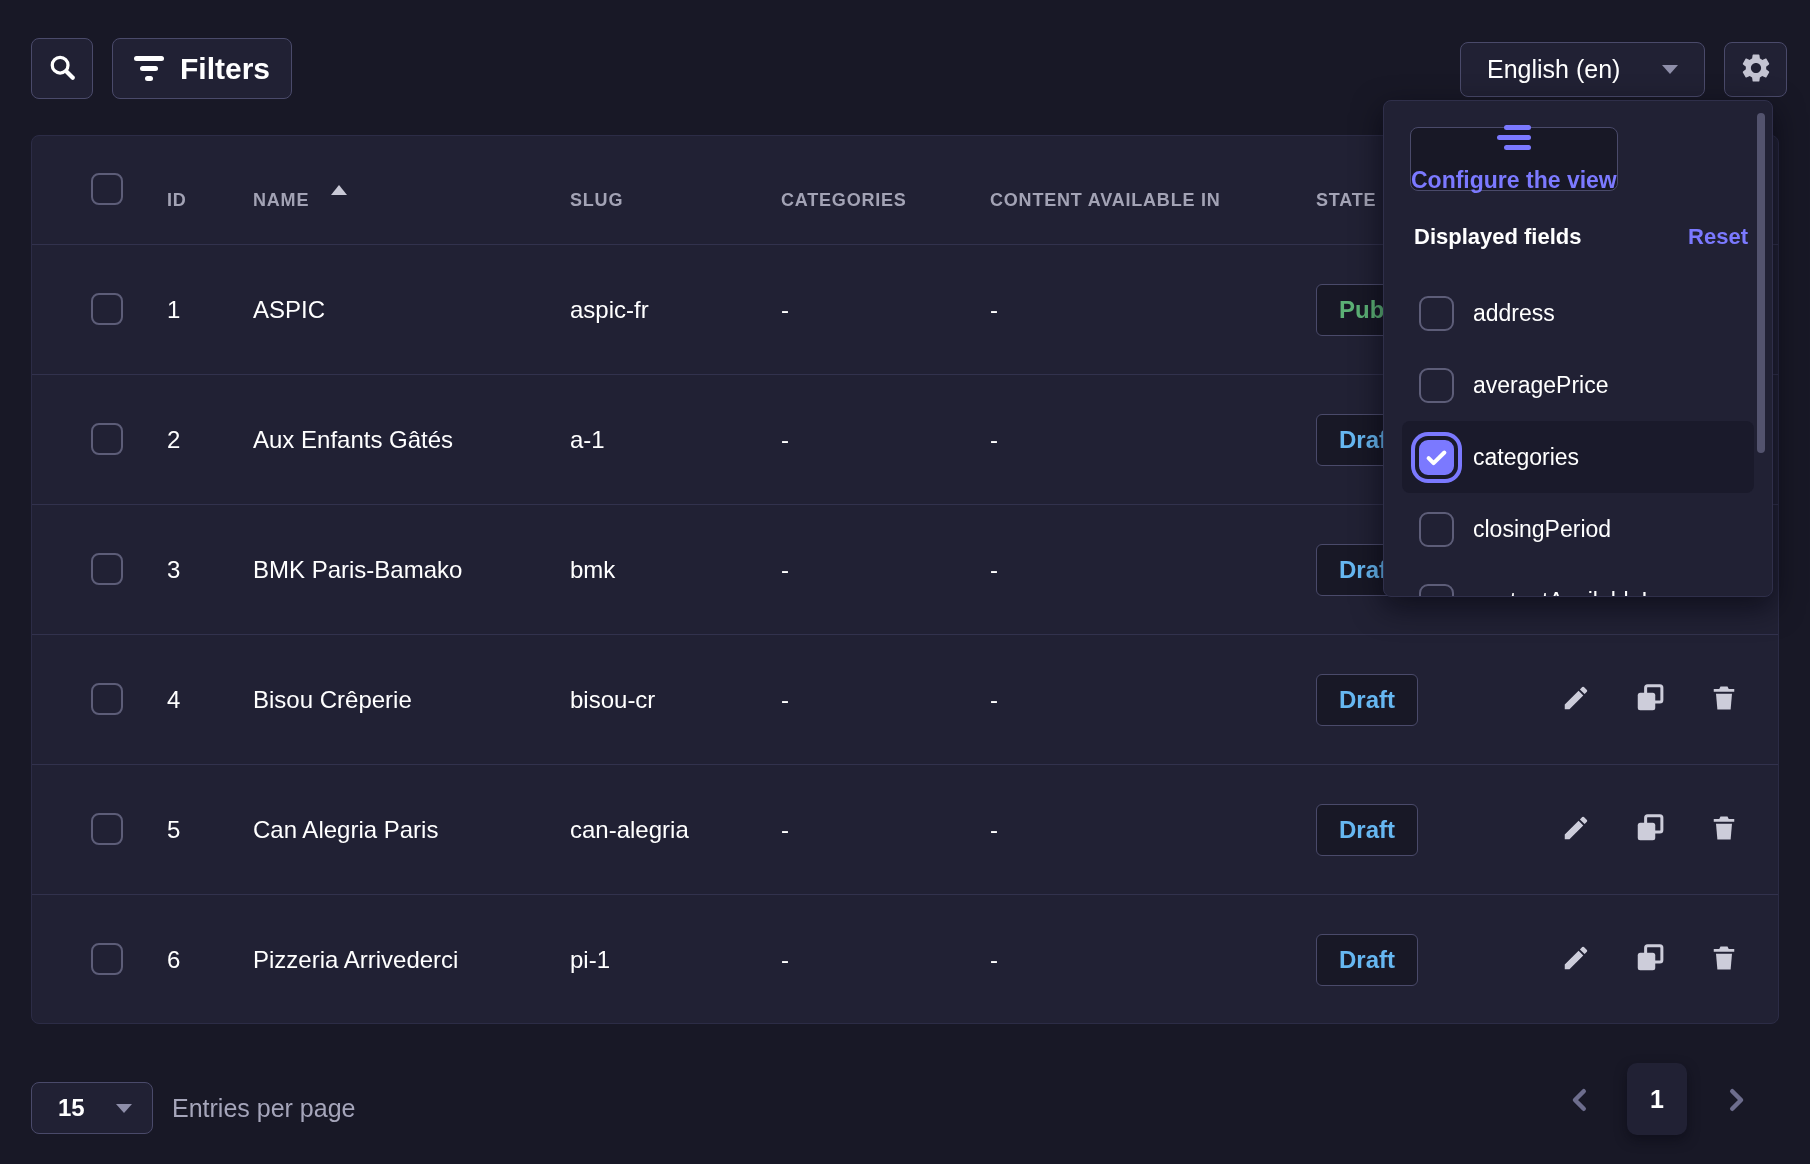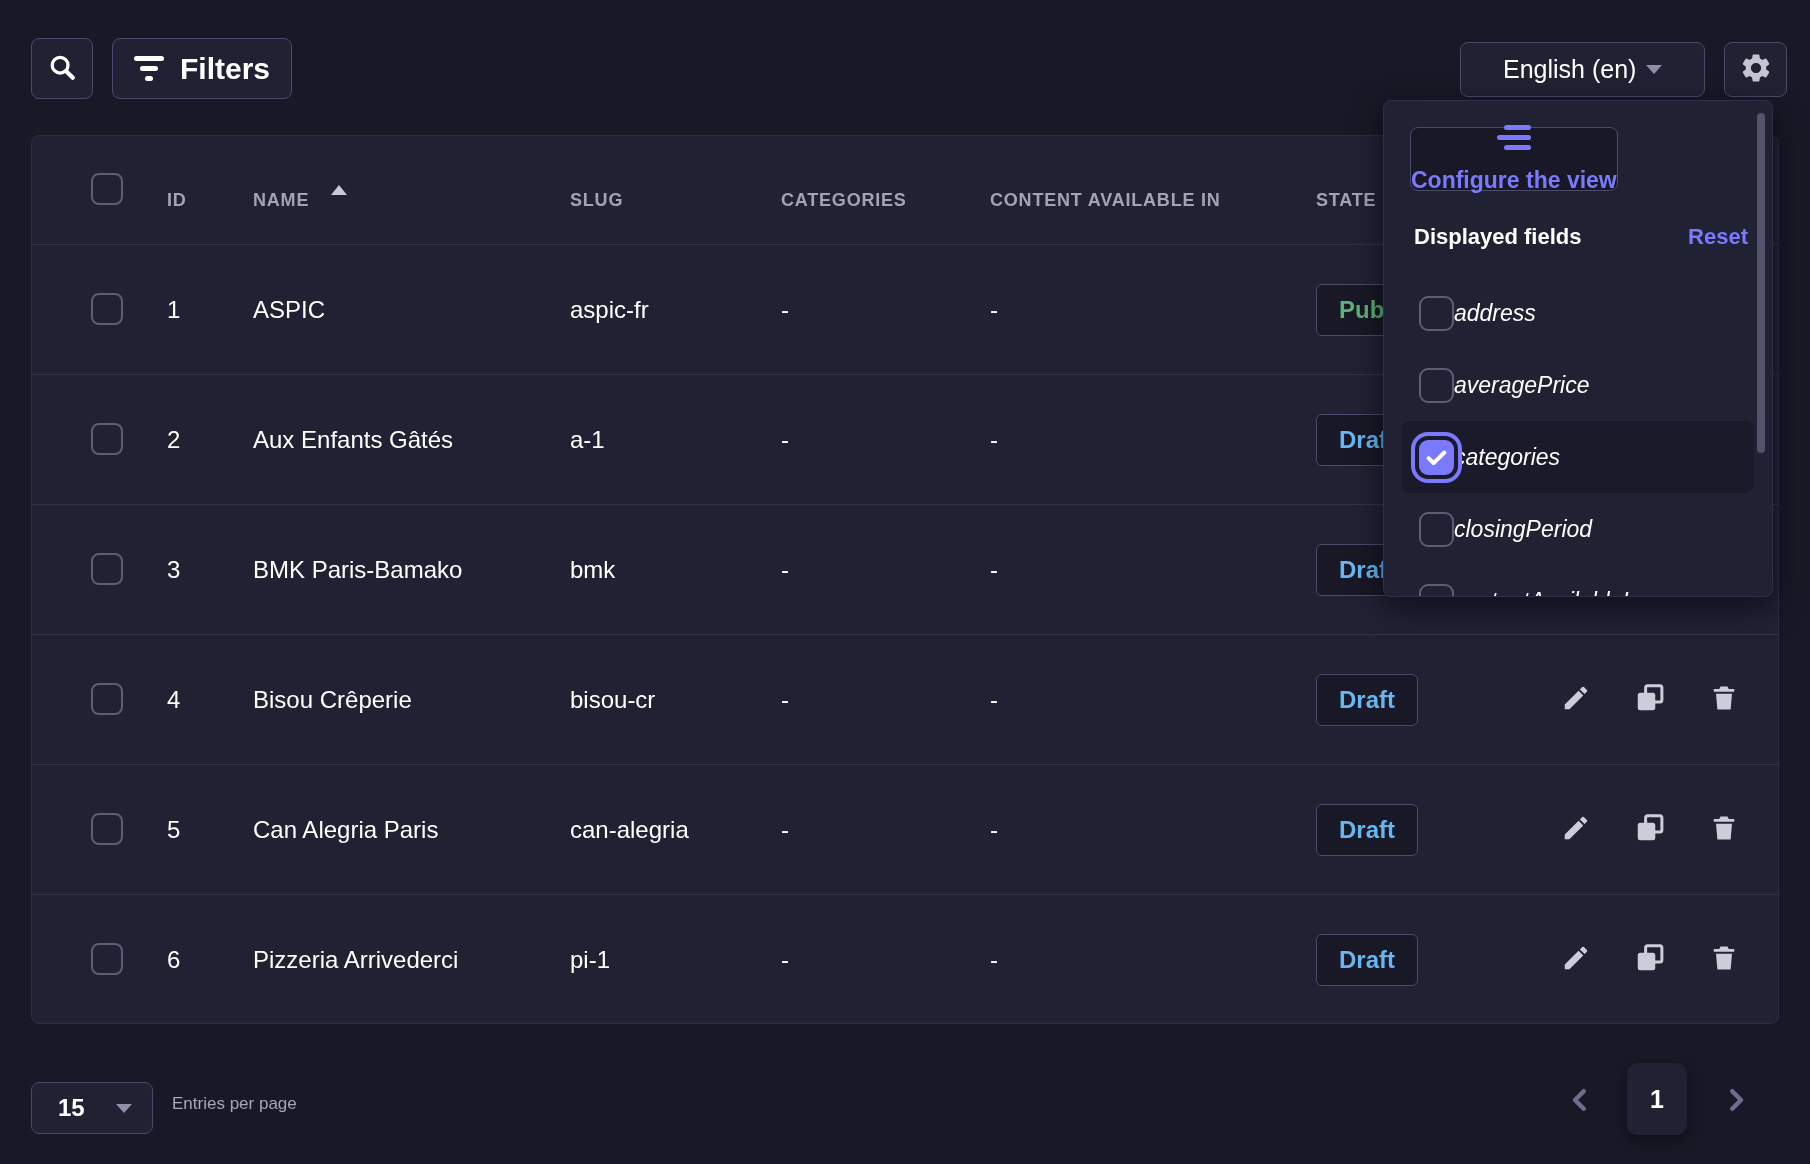--- a/index.html
+++ b/index.html
@@ -11,21 +11,21 @@
   .btn { background:#212134; border:1px solid #4a4a6a; border-radius:8px; display:flex; align-items:center; justify-content:center; cursor:pointer; }
   .search-btn { position:absolute; left:31px; top:38px; width:62px; height:61px; }
   .filters-btn { position:absolute; left:112px; top:38px; width:180px; height:61px; gap:16px; }
   .filters-btn span { color:#ffffff; font-size:30px; font-weight:700; }
   .filter-icon { display:flex; flex-direction:column; align-items:center; gap:5px; }
   .filter-icon i { display:block; height:5px; border-radius:3px; background:#ffffff; }
   .filter-icon i:nth-child(1){ width:30px; }
   .filter-icon i:nth-child(2){ width:18px; }
   .filter-icon i:nth-child(3){ width:8px; }
 
-  .locale-btn { position:absolute; left:1460px; top:42px; width:245px; height:55px; justify-content:space-between; padding:0 42px; }
+  .locale-btn { position:absolute; left:1460px; top:42px; width:245px; height:55px; justify-content:space-between; padding:0 26px; }
   .locale-btn span { color:#ffffff; font-size:25px; font-weight:500; }
   .caret-down { width:0; height:0; border-left:8px solid transparent; border-right:8px solid transparent; border-top:9px solid #8e8ea9; }
   .gear-btn { position:absolute; left:1724px; top:42px; width:63px; height:55px; }
 
   
   .table-card { position:absolute; left:31px; top:135px; width:1748px; height:889px; background:#212134; border:1px solid #2c2c46; border-radius:8px; overflow:hidden; }
   .trow { display:grid; grid-template-columns:76px 86px 317px 211px 209px 326px 240px 1fr; align-items:center; padding-left:59px; height:130px; border-top:1px solid #32324d; }
   .thead { height:108px; border-top:none; }
   .thead .hlabel { color:#a3a3b5; font-size:18px; font-weight:700; letter-spacing:0.8px;margin-top:20px; }
   .namehead { display:flex; align-items:center; gap:22px; }
@@ -45,33 +45,33 @@
   .configure-btn span { color:#7b79ff; font-size:23px; font-weight:700; }
   .cfg-icon { display:flex; flex-direction:column; gap:5px; width:34px; }
   .cfg-icon i { display:block; height:5px; border-radius:2.5px; background:#7b79ff; }
   .cfg-icon i:nth-child(1){ width:27px; align-self:flex-end; }
   .cfg-icon i:nth-child(2){ width:34px; }
   .cfg-icon i:nth-child(3){ width:27px; align-self:flex-end; }
   .panel-head { display:flex; justify-content:space-between; align-items:center; margin:32px 24px 0 30px; height:28px; }
   .panel-head h3 { color:#ffffff; font-size:22px; font-weight:700; }
   .reset { color:#7b79ff; font-size:22px; font-weight:700; background:none; border:none; cursor:pointer; }
   .field-list { margin-top:26px; }
-  .field-item { display:flex; align-items:center; height:72px; margin:0 18px; padding-left:17px; border-radius:8px; cursor:pointer;font-style:italic; }
+  .field-item { display:flex; align-items:center; gap:19px; height:72px; margin:0 18px; padding-left:17px; border-radius:8px; cursor:pointer; }
   .field-item.highlighted { background:#1a1a2b; }
   .field-item .label { color:#ffffff; font-size:23px; font-weight:400; }
   .fcbx { position:relative; width:35px; height:35px; border:2px solid #5d5d78; border-radius:9px; background:transparent; flex:0 0 auto; cursor:pointer; }
   .field-item.checked .fcbx { background:#7b79ff; border-color:#7b79ff; box-shadow:0 0 0 4px #1a1a2b, 0 0 0 8px #7b79ff; }
   .fcbx svg { position:absolute; inset:2px; width:27px; height:27px; display:none; }
   .field-item.checked .fcbx svg { display:block; }
   .panel-scrollbar { position:absolute; right:7px; top:12px; width:8px; height:340px; border-radius:4px; background:#53536e; }
 
   
   .pagesize-btn { position:absolute; left:31px; top:1082px; width:122px; height:52px; justify-content:space-between; padding:0 20px 0 26px; }
   .pagesize-btn span { color:#ffffff; font-size:24px; font-weight:600; }
-  .entries-label { position:absolute; left:172px; top:1094px; color:#a5a5ba; font-size:17px; }
+  .entries-label { position:absolute; left:172px; top:1094px; color:#a5a5ba; font-size:25px; }
   .pager-btn { position:absolute; background:none; border:none; cursor:pointer; width:40px; height:40px; display:flex; align-items:center; justify-content:center; }
   .pager-prev { left:1560px; top:1081px; }
   .pager-next { left:1716px; top:1081px; }
   .pager-btn svg { width:30px; height:30px; }
   .page-box { position:absolute; left:1627px; top:1063px; width:60px; height:72px; background:#212134; border-radius:10px; box-shadow:0 5px 12px rgba(8,8,18,0.5); display:flex; align-items:center; justify-content:center; cursor:pointer; border:none; }
   .page-box span { color:#ffffff; font-size:25px; font-weight:600; }
 </style>
 </head>
 <body>
 

